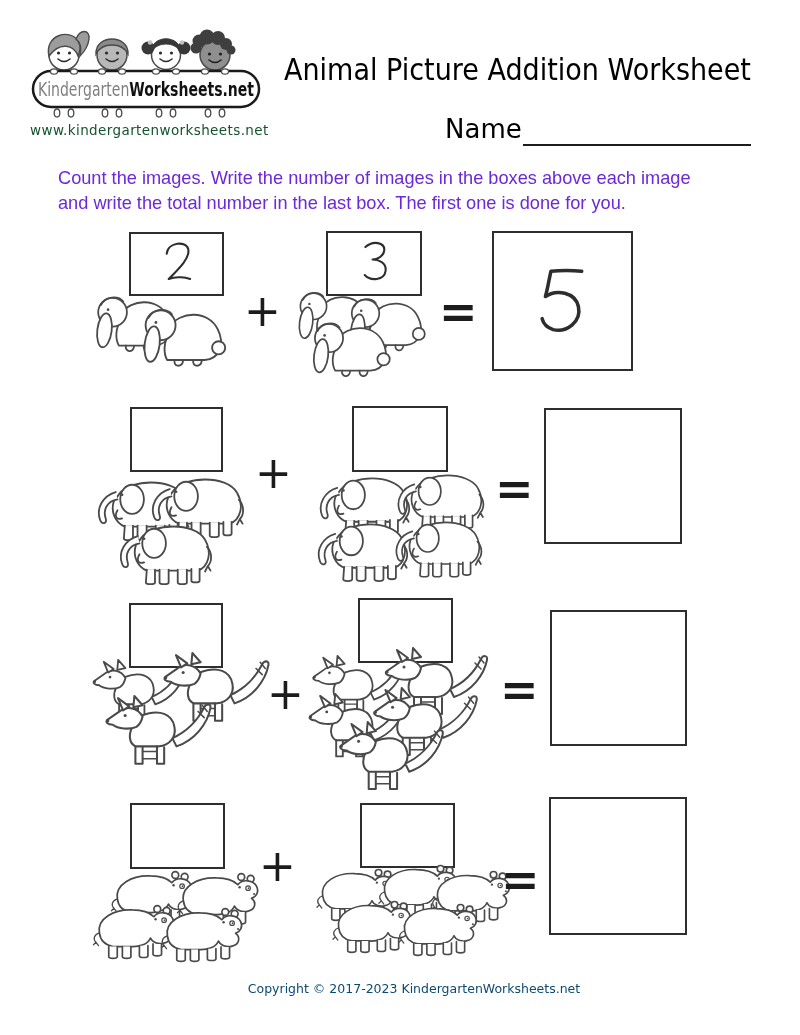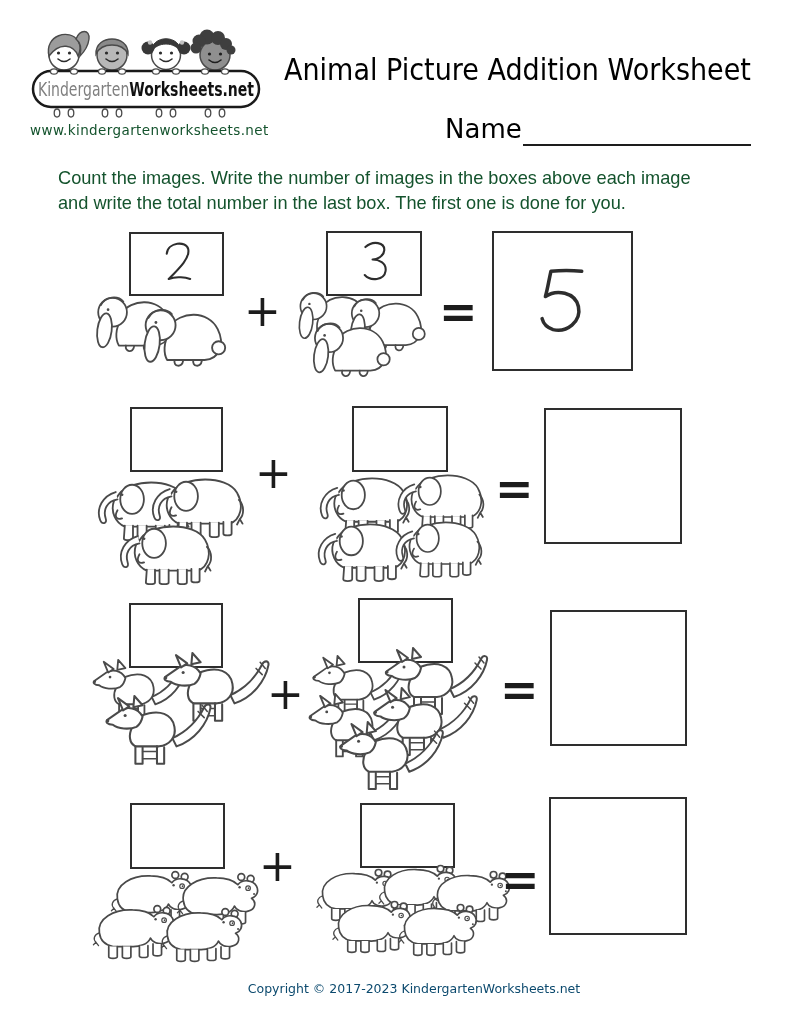--- a/index.html
+++ b/index.html
@@ -9,21 +9,21 @@
   .site-url{position:absolute;left:30px;top:122px;font-size:13.5px;color:#14532d;
             letter-spacing:.4px;font-family:"DejaVu Sans",sans-serif;}
   .title{position:absolute;left:284px;top:52px;margin:0;font-size:30px;font-weight:400;
          white-space:nowrap;transform:scaleX(.9);transform-origin:left top;color:#000;}
   .name-row{position:absolute;left:445px;top:114px;display:flex;align-items:flex-start;}
   .name-label{font-size:26px;color:#000;}
   .name-line{display:inline-block;width:228px;border-bottom:2.5px solid #1d1d1d;
              height:30px;margin-left:1px;}
   .instructions{position:absolute;left:58px;top:166px;width:700px;margin:0;
                 font-family:"Liberation Sans",sans-serif;font-size:18.2px;line-height:1.38;
-                color:#14532d;white-space:pre-line;}
+                color:#6d28d9;white-space:pre-line;}
   .row{position:absolute;left:0;width:800px;}
   .abox,.sbox{position:absolute;background:#fff;border:2px solid #2e2e2e;
               display:flex;align-items:center;justify-content:center;}
   .sbox{border-width:2px;}
   .op{position:absolute;line-height:1;color:#1c1c1c;font-family:"DejaVu Sans",sans-serif;}
   .plus{font-size:44px;font-weight:500;}
   .eq{font-size:46px;font-weight:700;}
   .digit svg{display:block;}
   .an{position:absolute;}
   .footer{position:absolute;left:0;right:0;top:980px;text-align:center;

